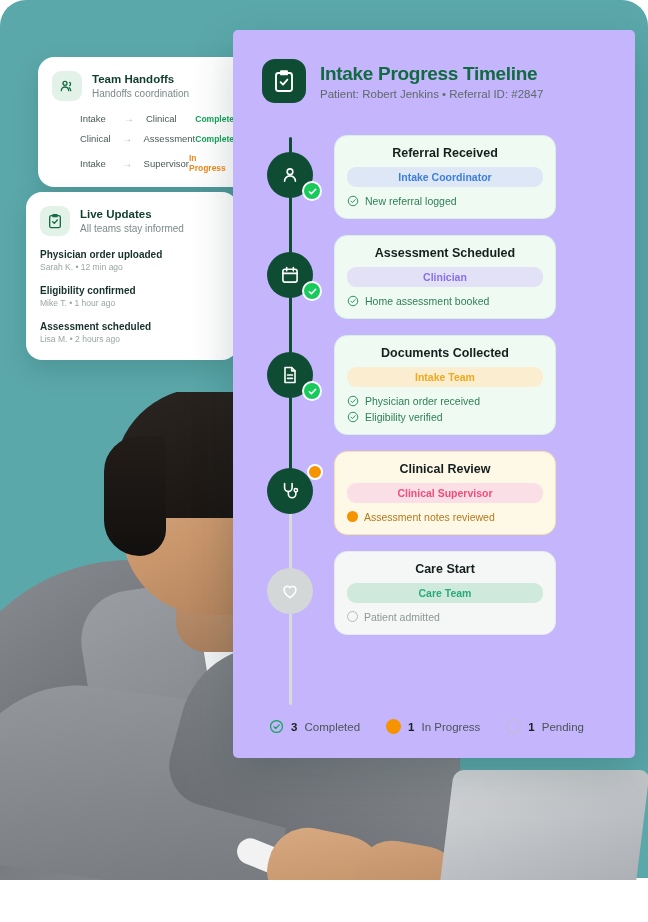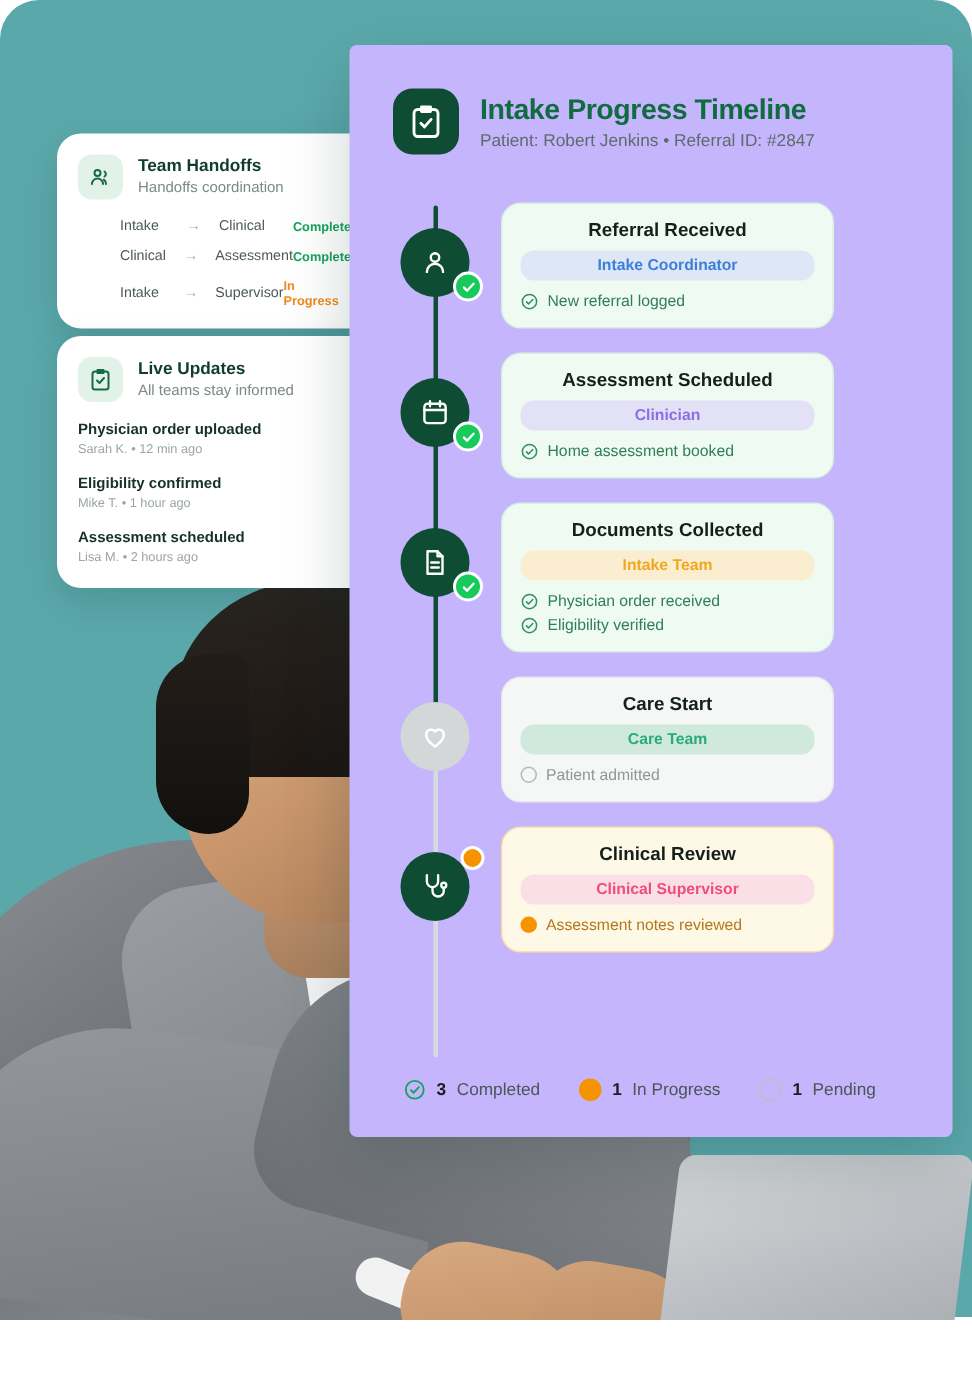--- a/index.html
+++ b/index.html
@@ -126,24 +126,23 @@
     background: #ffffff;
   }
 
   
   .float-card {
     position: absolute;
     background: #ffffff;
     border-radius: 16px;
     box-shadow: 0 10px 26px rgba(15,50,45,.16);
     padding: 14px 16px 14px 14px;
-    margin-top: 32px;
   }
   .fc-handoffs { left: 38px; top: 57px; width: 212px; }
-  .fc-updates  { left: 38px; top: 192px; width: 212px; }
+  .fc-updates  { left: 26px; top: 192px; width: 212px; }
 
   .fc-head { display: flex; align-items: center; gap: 10px; margin-bottom: 12px; }
   .fc-icon {
     width: 30px; height: 30px; border-radius: 9px;
     background: #e3f2e9; display: flex; align-items: center; justify-content: center;
     flex: 0 0 auto;
   }
   .fc-title { font-size: 11.5px; font-weight: bold; color: #0f3d2e; line-height: 1.25; }
   .fc-sub { font-size: 10px; color: #7b8a88; line-height: 1.3; }
 
@@ -437,50 +436,50 @@
           <svg width="12" height="12" viewBox="0 0 24 24" fill="none" stroke="#2f9160" stroke-width="2">
               <circle cx="12" cy="12" r="9.5"></circle>
                <path d="M8 12.5l2.7 2.7L16.4 9.3" stroke-linecap="round" stroke-linejoin="round"></path>
             </svg>
           <span>Eligibility verified</span>
         </div>
       </div>
     </div>
 
     <div class="step">
-      <div class="step-node pending">
-        <svg width="20" height="20" viewBox="0 0 24 24" fill="none" stroke="#ffffff" stroke-width="1.9" stroke-linecap="round" stroke-linejoin="round">
-          <path d="M12 20s-7-4.6-7-9.3A3.9 3.9 0 0 1 12 8a3.9 3.9 0 0 1 7 2.7C19 15.4 12 20 12 20z"></path>
-        </svg>
-      </div>
-      <div class="step-card card-pending">
-        <div class="sc-title">Care Start</div>
-        <div class="sc-role role-green">Care Team</div>
-        <div class="sc-item it-pending">
-          <span class="ring-gray"></span>
-          <span>Patient admitted</span>
-        </div>
-      </div>
-    </div>
-
-    <div class="step">
       <div class="step-node">
         <svg width="20" height="20" viewBox="0 0 24 24" fill="none" stroke="#ffffff" stroke-width="1.9" stroke-linecap="round" stroke-linejoin="round">
           <path d="M5.5 3v5a4.5 4.5 0 0 0 9 0V3"></path>
           <path d="M10 12.5v3a4.5 4.5 0 0 0 9 0v-2"></path>
           <circle cx="19" cy="11" r="2"></circle>
         </svg>
         <span class="node-dot"></span>
       </div>
       <div class="step-card card-active">
         <div class="sc-title">Clinical Review</div>
         <div class="sc-role role-pink">Clinical Supervisor</div>
         <div class="sc-item it-active">
           <span class="dot-orange"></span>
           <span>Assessment notes reviewed</span>
+        </div>
+      </div>
+    </div>
+
+    <div class="step">
+      <div class="step-node pending">
+        <svg width="20" height="20" viewBox="0 0 24 24" fill="none" stroke="#ffffff" stroke-width="1.9" stroke-linecap="round" stroke-linejoin="round">
+          <path d="M12 20s-7-4.6-7-9.3A3.9 3.9 0 0 1 12 8a3.9 3.9 0 0 1 7 2.7C19 15.4 12 20 12 20z"></path>
+        </svg>
+      </div>
+      <div class="step-card card-pending">
+        <div class="sc-title">Care Start</div>
+        <div class="sc-role role-green">Care Team</div>
+        <div class="sc-item it-pending">
+          <span class="ring-gray"></span>
+          <span>Patient admitted</span>
         </div>
       </div>
     </div>
   </div>
 
   <div class="legend">
     <div class="lg-item">
       <svg width="15" height="15" viewBox="0 0 24 24" fill="none" stroke="#17a35c" stroke-width="2">
           <circle cx="12" cy="12" r="9.5"></circle>
            <path d="M8 12.5l2.7 2.7L16.4 9.3" stroke-linecap="round" stroke-linejoin="round"></path>

